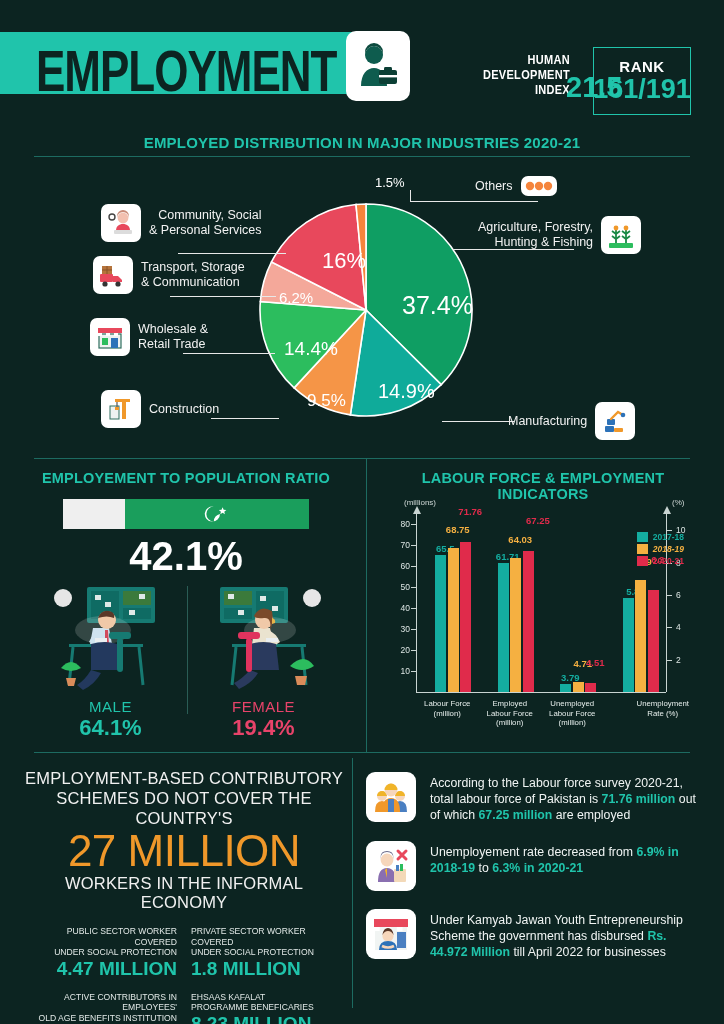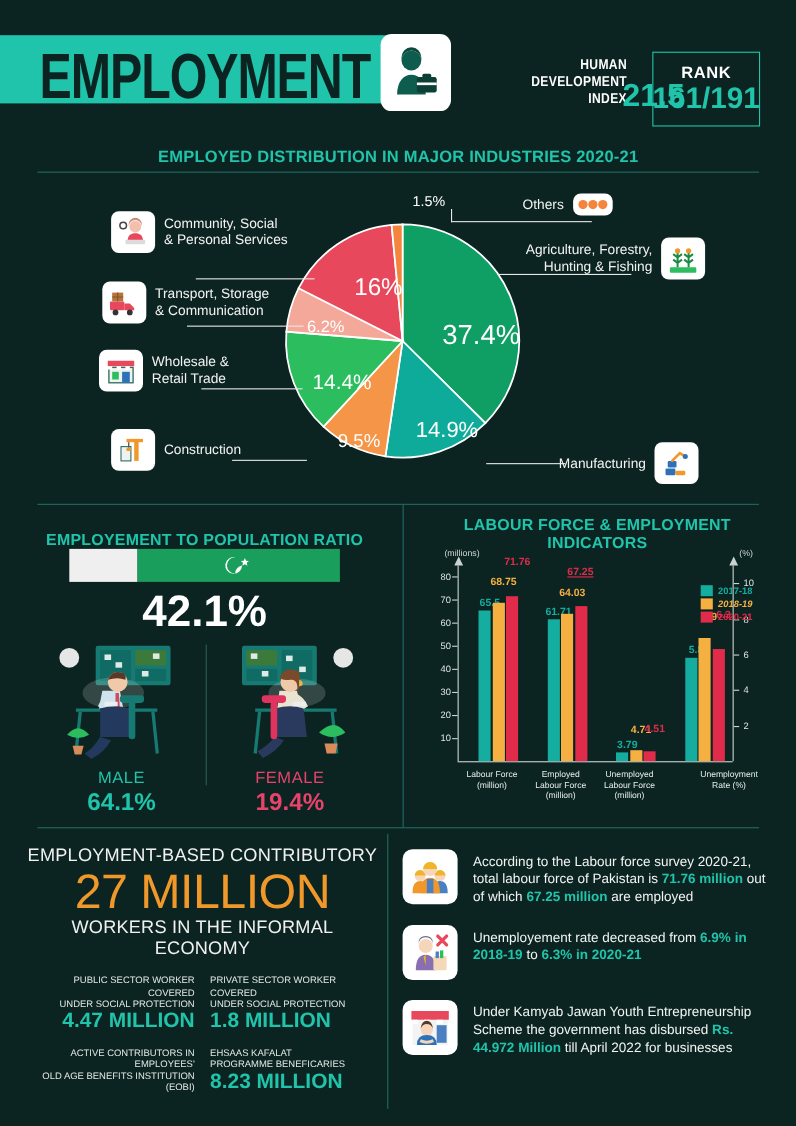--- a/index.html
+++ b/index.html
@@ -83,21 +83,21 @@
   .callout-txt {
     font-size: 12.5px; line-height: 15px; color: #f2f2f2;
     font-family: "Liberation Sans", sans-serif;
     white-space: pre-line;
   }
   .leader { position: absolute; border-bottom: 1.2px solid #e8e8e8; }
   .leader-d { position: absolute; border-left: 1.2px solid #e8e8e8; }
 
   
   #emp-ratio { position: absolute; left: 26px; top: 464px; width: 320px; height: 286px; }
-  #emp-ratio .sect-title { font-size: 14.5px; margin-top: 19px; }
+  #emp-ratio .sect-title { font-size: 14.5px; margin-top: 6px; }
   .flagbar {
     position: absolute; left: 37px; top: 35px;
     width: 246px; height: 30px; display: flex;
     border: 0;
   }
   .flag-white { width: 62px; background: #efefef; }
   .flag-green { flex: 1; background: #1a9e5c; position: relative; }
   .moon {
     position: absolute; left: 50%; top: 50%;
     transform: translate(-50%,-50%);
@@ -259,21 +259,21 @@
           <rect x="5" y="20" width="9" height="6" rx="1" fill="#2d72b8"></rect>
           <rect x="14" y="22" width="9" height="4" rx="1" fill="#f0982a"></rect>
           <rect x="7" y="13" width="8" height="6" rx="1" fill="#2d72b8"></rect>
           <path d="M11 13 L18 6 L23 9" stroke="#f0982a" stroke-width="2.4" fill="none" stroke-linecap="round"></path>
           <circle cx="23" cy="9" r="2.3" fill="#2d72b8"></circle>
         </svg>
       </span>
     </div>
 
     <div class="leader" style="left:178px; top:125px; width:108px;"></div>
-    <div class="callout" style="left:101px; top:64px;">
+    <div class="callout" style="left:101px; top:76px;text-align:right;">
       <span class="callout-box" style="margin-right:8px;">
         <svg width="30" height="30" viewBox="0 0 30 30">
           <circle cx="6" cy="9" r="3" fill="none" stroke="#444" stroke-width="1.4"></circle>
           <circle cx="17" cy="10" r="5.4" fill="#f3c0b0"></circle>
           <path d="M11 10 a6 6 0 0 1 12 0 l0 -2 a6 6 0 0 0 -12 0 z" fill="#c98a77"></path>
           <path d="M10 23 C10 18 13 16 17 16 C21 16 24 18 24 23 Z" fill="#e8485c"></path>
           <rect x="8" y="22" width="18" height="4" rx="1" fill="#dcdcdc"></rect>
         </svg>
       </span>
       <span class="callout-txt">Community, Social
@@ -455,21 +455,21 @@
         <div class="bar-val" style="color: rgb(245, 176, 65); left: 62.75px; top: 28.0294px; width: 34px; text-align: center;">68.75</div>
         <div class="bar" style="left: 82.25px; top: 45.7261px; width: 11px; height: 150.274px; background: rgb(224, 43, 75);"></div>
         <div class="bar-val" style="color: rgb(224, 43, 75); left: 75.25px; top: 9.72612px; width: 34px; text-align: center;">71.76</div>
         <div class="cat-lbl" style="left: 38px; top: 203px; width: 62.5px;">Labour Force
 (million)</div>
         <div class="bar" style="left: 119.75px; top: 66.772px; width: 11px; height: 129.228px; background: rgb(20, 173, 160);"></div>
         <div class="bar-val" style="color: rgb(20, 173, 160); left: 112.75px; top: 54.772px; width: 34px; text-align: center;">61.71</div>
         <div class="bar" style="left: 132.25px; top: 61.9136px; width: 11px; height: 134.086px; background: rgb(245, 176, 65);"></div>
         <div class="bar-val" style="color: rgb(245, 176, 65); left: 125.25px; top: 37.9136px; width: 34px; text-align: center;">64.03</div>
         <div class="bar" style="left: 144.75px; top: 55.1706px; width: 11px; height: 140.829px; background: rgb(224, 43, 75);"></div>
-        <div class="bar-val" style="color: rgb(224, 43, 75); left: 137.75px; top: 19.1706px; width: 34px; text-align: left; text-decoration: underline;">67.25</div>
+        <div class="bar-val" style="color: rgb(224, 43, 75); left: 137.75px; top: 19.1706px; width: 34px; text-align: right;">67.25</div>
         <div class="cat-lbl" style="left: 100.5px; top: 203px; width: 62.5px;">Employed
 Labour Force
 (million)</div>
         <div class="bar" style="left: 182.25px; top: 188.063px; width: 11px; height: 7.93671px; background: rgb(20, 173, 160);"></div>
         <div class="bar-val" style="color: rgb(20, 173, 160); left: 175.25px; top: 176.063px; width: 34px; text-align: center;">3.79</div>
         <div class="bar" style="left: 194.75px; top: 186.137px; width: 11px; height: 9.86329px; background: rgb(245, 176, 65);"></div>
         <div class="bar-val" style="color: rgb(245, 176, 65); left: 187.75px; top: 162.137px; width: 34px; text-align: center;">4.71</div>
         <div class="bar" style="left: 207.25px; top: 186.556px; width: 11px; height: 9.44447px; background: rgb(224, 43, 75);"></div>
         <div class="bar-val" style="color: rgb(224, 43, 75); left: 200.25px; top: 160.556px; width: 34px; text-align: center;">4.51</div>
         <div class="cat-lbl" style="left: 163px; top: 203px; width: 62.5px;">Unemployed
@@ -495,20 +495,21 @@
           <div class="legend-row">
             <span class="legend-sw" style="background: rgb(224, 43, 75);"></span>
             <span class="legend-tx" style="color: rgb(224, 43, 75);">2020-21</span>
           </div>
         </div>
       </div>
   </div>
 
   <div id="informal">
     <div class="inf-l1">EMPLOYMENT-BASED CONTRIBUTORY</div>
+    <div class="inf-l1">SCHEMES DO NOT COVER THE COUNTRY'S</div>
     <div class="inf-big">27 MILLION</div>
     <div class="inf-l2">WORKERS IN THE INFORMAL ECONOMY</div>
 
     <div class="stats-grid">
       <div>
         <div class="stat-cap right">PUBLIC SECTOR WORKER COVERED
 UNDER SOCIAL PROTECTION</div>
         <div class="stat-val right">4.47 MILLION</div>
       </div>
       <div>

